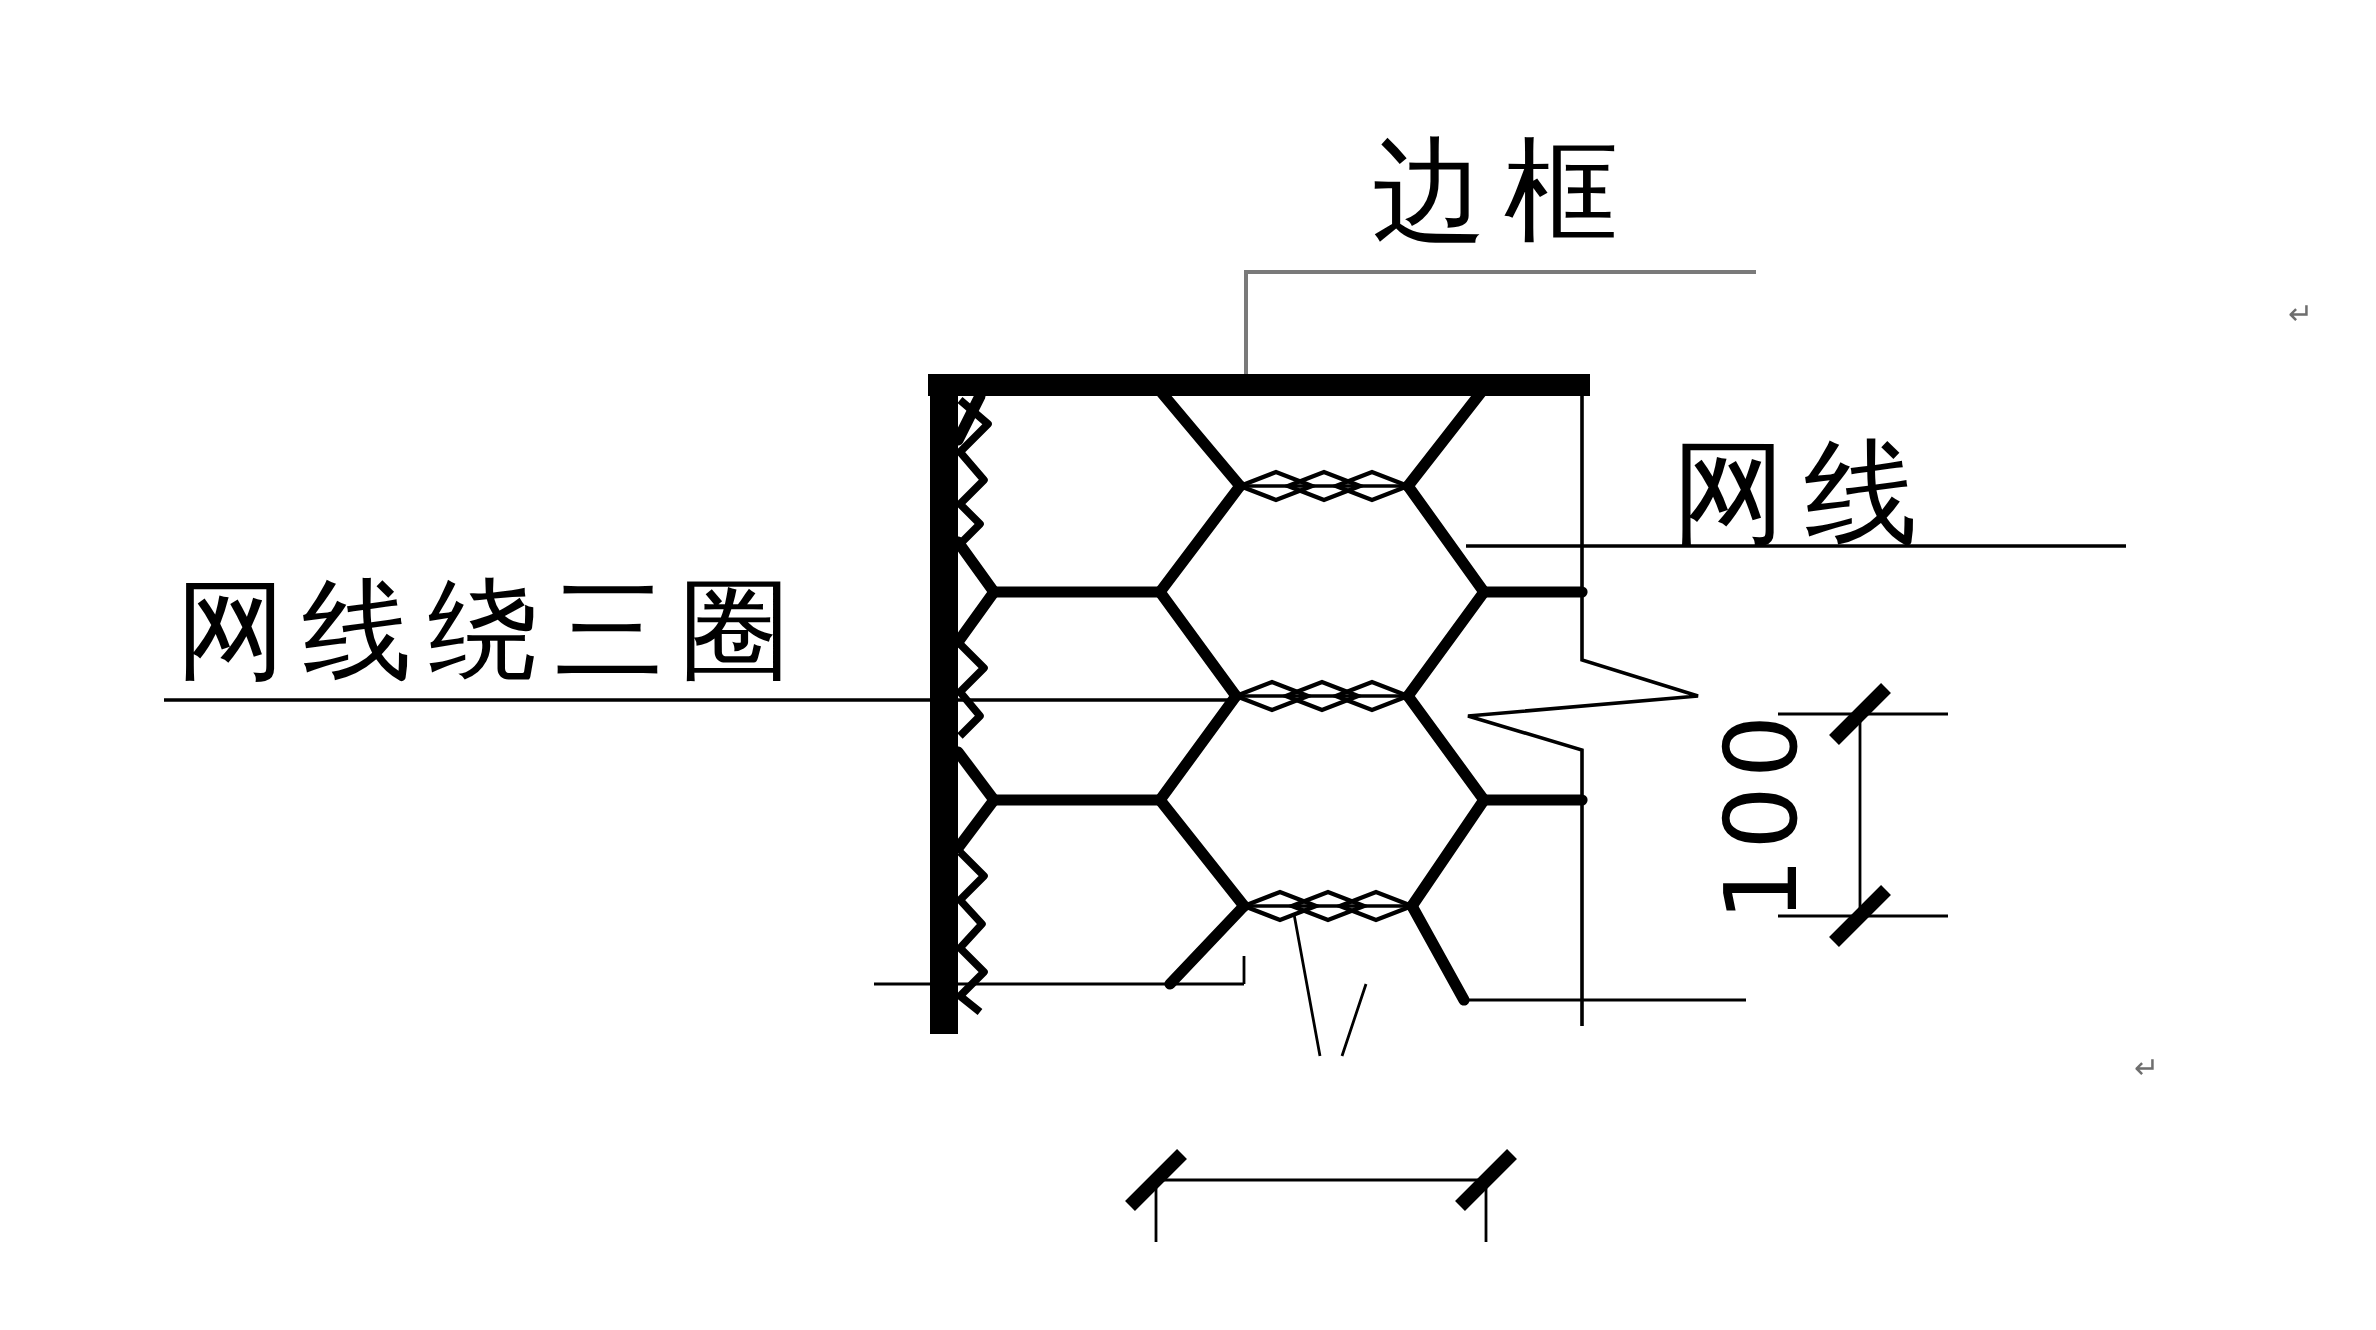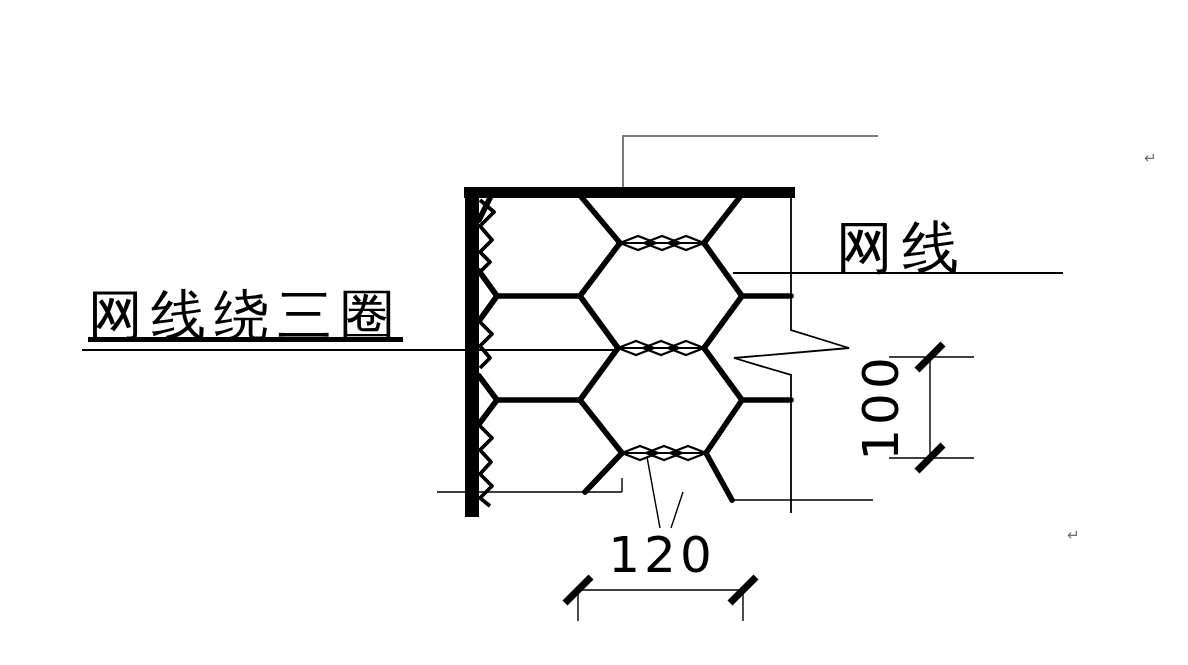--- a/index.html
+++ b/index.html
@@ -147,25 +147,25 @@
 
     <g>
       <path class="thin" d="M 930 356 L 930 458"></path>
       <path class="thin" d="M 889 357 L 974 357"></path>
       <path class="thin" d="M 889 458 L 974 458"></path>
       <path class="tick" d="M 917 370 L 943 344"></path>
       <path class="tick" d="M 917 471 L 943 445"></path>
     </g>
   </svg>
 
+  <div class="lbl cjk center" style="left:752px;top:68px;">边框</div>
 
   <div class="lbl cjk center" style="left:902px;top:219px;">网线</div>
 
-  <div class="lbl cjk" style="left:88px;top:288px;font-size:55px;letter-spacing:8px;text-decoration:underline;">网线绕三圈</div>
+  <div class="lbl cjk" style="left:88px;top:288px;font-size:55px;letter-spacing:8px;">网线绕三圈</div>
 
-  <div class="lbl num center" style="left:662px;top:530px;">120</div>
 
   <div class="lbl num rot" style="left:881px;top:407px;">100</div>
 
   <div class="lbl pmark" style="left:1144px;top:150px;">↵</div>
 
   <div class="lbl pmark" style="left:1067px;top:527px;">↵</div>
 </div>
 
 </body></html>

